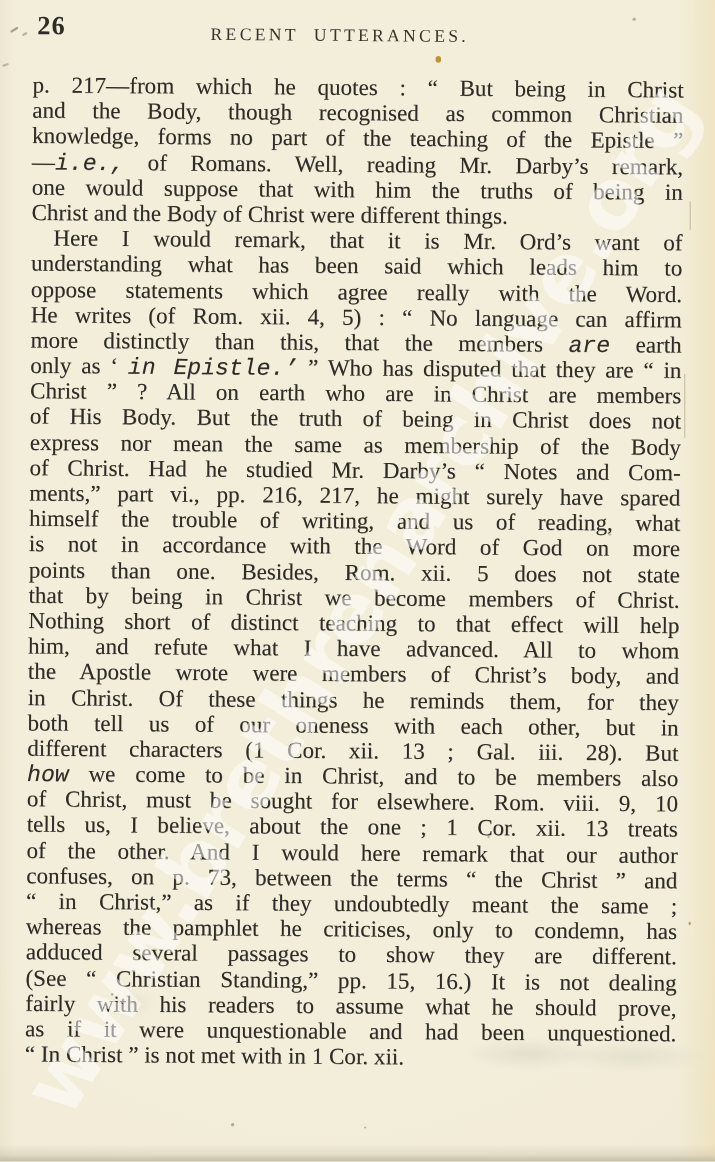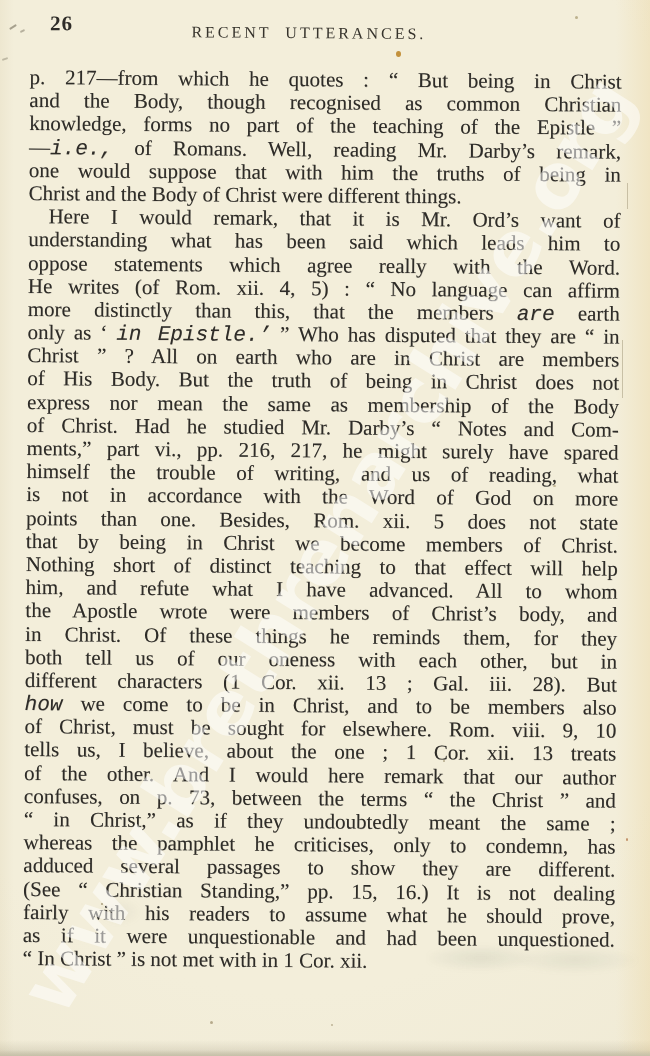--- a/index.html
+++ b/index.html
@@ -18,22 +18,22 @@
       linear-gradient(0deg, rgba(120,110,85,0.22) 0px, rgba(120,110,85,0.0) 16px),
       radial-gradient(ellipse 120% 90% at 45% 40%, #f3eeda 60%, #eee8d2 100%);
     overflow: hidden;
   }
   .rotate-wrap {
     position: absolute; left: 0; top: 0; width: 650px; height: 1056px;
     transform: rotate(0.45deg); transform-origin: 30px 20px;
     z-index: 2;
   }
   .page-number {
-    position: absolute; left: 50px; top: 11px;
-    font-size: 21px; font-weight: 700; color: #2e2c28;
+    position: absolute; left: 34px; top: 11px;
+    font-size: 24px; font-weight: 700; color: #2e2c28;
     letter-spacing: 1px;
   }
   .running-head {
     position: absolute; left: 0; top: 22px; width: 618px;
     text-align: center;
     font-size: 16px; letter-spacing: 3px; word-spacing: 7px;
     color: #36332c;
   }
   .text-block {
     position: absolute; left: 30px; top: 66px; width: 592px;

